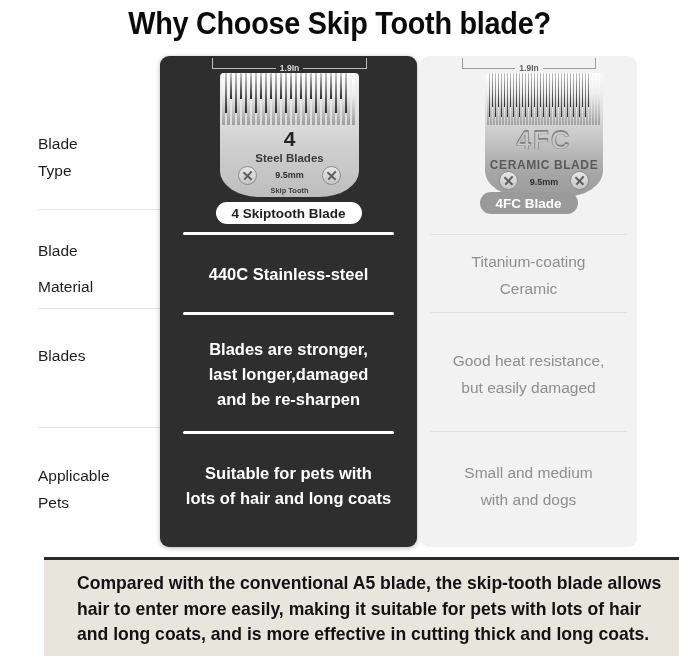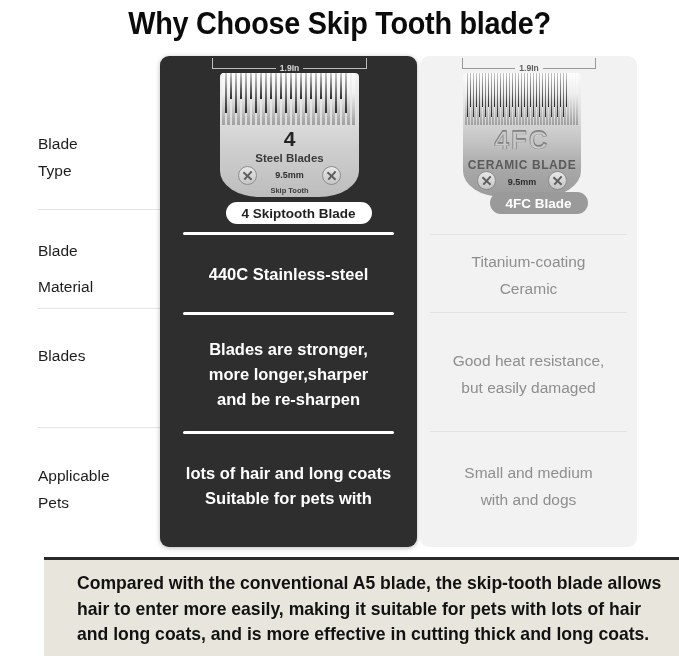--- a/index.html
+++ b/index.html
@@ -132,21 +132,20 @@
     background: #e2e2e2;
   }
 
   
   .blade-wrap {
     position: absolute;
     left: 0;
     top: 0;
     width: 100%;
     height: 150px;
-    padding-left: 20px;
   }
   .dimline {
     position: absolute;
     top: 6px;
     height: 12px;
     display: flex;
     align-items: center;
     justify-content: center;
   }
   .dimline .bar {
@@ -429,44 +428,44 @@
     <div class="rule-dark" style="top:176px;"></div>
 
     <div class="cell cell-text-dark" style="top:185px; height:67px;">
       <div>440C Stainless-steel</div>
     </div>
 
     <div class="rule-dark" style="top:256px;"></div>
 
     <div class="cell cell-text-dark" style="top:266px; height:104px;">
       <div>Blades are stronger,</div>
-      <div>more longer,sharper</div>
+      <div>last longer,damaged</div>
       <div>and be re-sharpen</div>
     </div>
 
     <div class="rule-dark" style="top:375px;"></div>
 
     <div class="cell cell-text-dark" style="top:392px; height:75px;">
+      <div>Suitable for pets with</div>
       <div>lots of hair and long coats</div>
-      <div>Suitable for pets with</div>
     </div>
   </div>
 
   <div class="panel-light">
 
     <div class="blade-wrap">
 
       <div class="dimline onlight" style="left:42px; width:134px;">
         <div class="bar"></div>
         <div class="cap l"></div>
         <div class="cap r"></div>
         <span class="dimtext">1.9In</span>
       </div>
 
-      <div class="blade-body" style="left:43px; top:17px; width:118px; height:124px; background:linear-gradient(180deg,#fafafa 0%,#e8e8e8 22%,#c4c4c4 55%,#a8a8a8 78%,#9b9b9b 100%);">
+      <div class="blade-body" style="left:65px; top:17px; width:118px; height:124px; background:linear-gradient(180deg,#fafafa 0%,#e8e8e8 22%,#c4c4c4 55%,#a8a8a8 78%,#9b9b9b 100%);">
         <div class="teeth">
           <div class="tooth" style="left:2px;  height:52px; width:2px;"></div>
             <div class="gap" style="left:4px;  height:44px; width:1px;"></div>
           <div class="tooth" style="left:5px;  height:52px; width:2px;"></div>
             <div class="gap" style="left:7px;  height:34px; width:1px;"></div>
           <div class="tooth" style="left:8px;  height:52px; width:2px;"></div>
             <div class="gap" style="left:10px; height:44px; width:1px;"></div>
           <div class="tooth" style="left:11px; height:52px; width:2px;"></div>
             <div class="gap" style="left:13px; height:34px; width:1px;"></div>
           <div class="tooth" style="left:14px; height:52px; width:2px;"></div>

